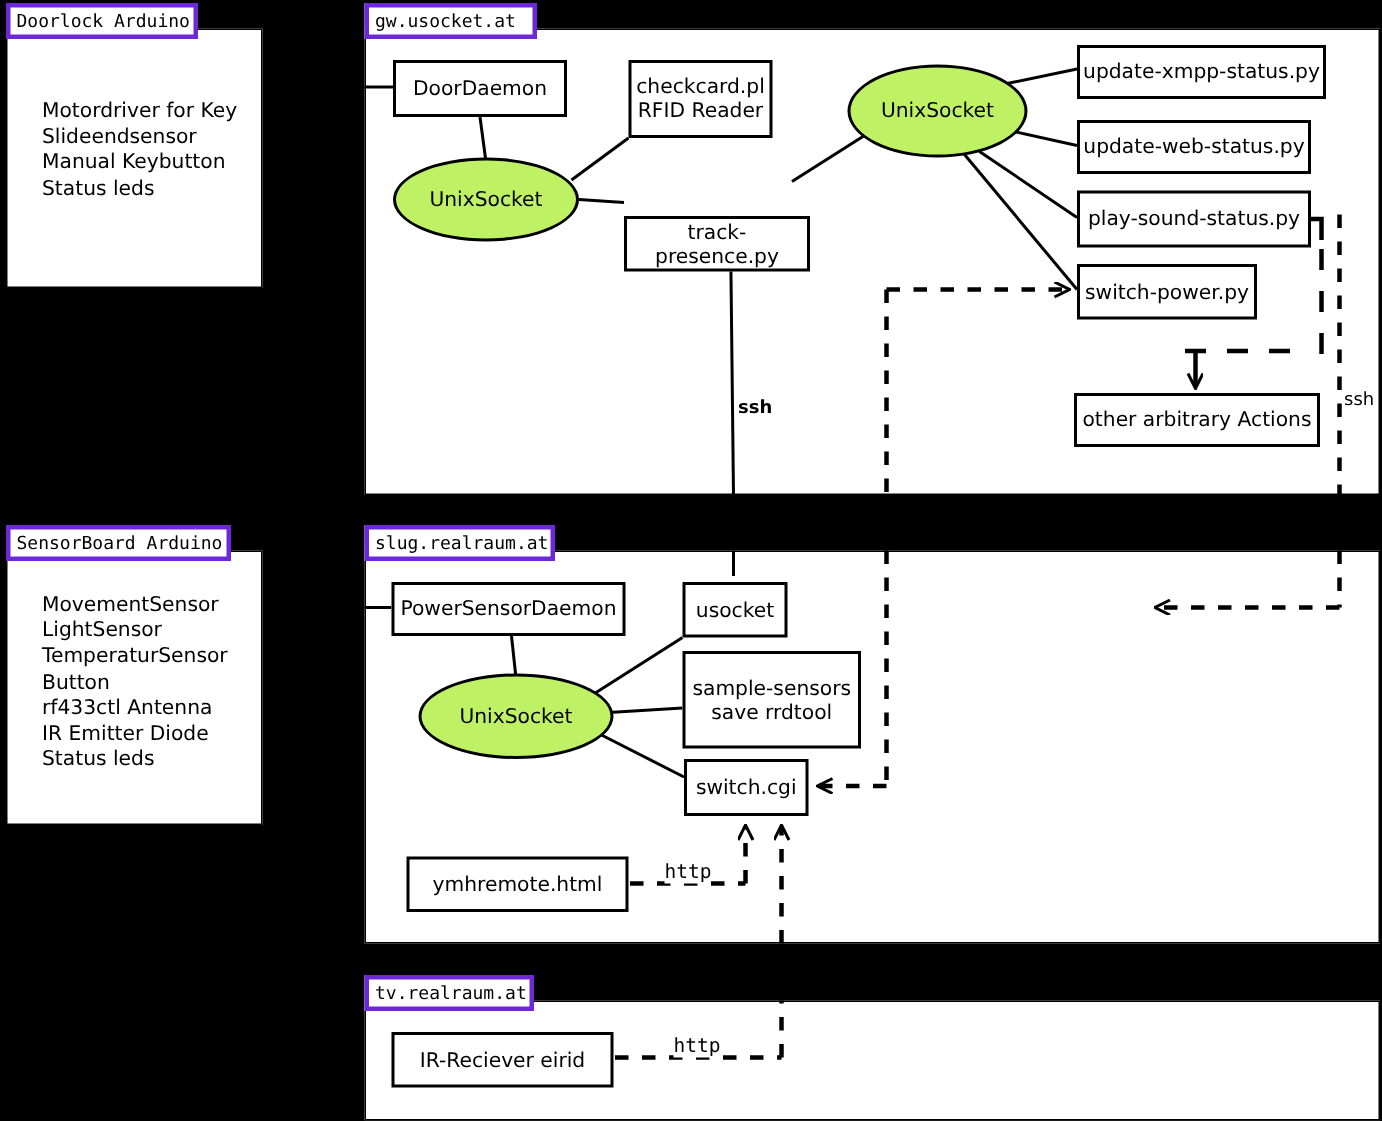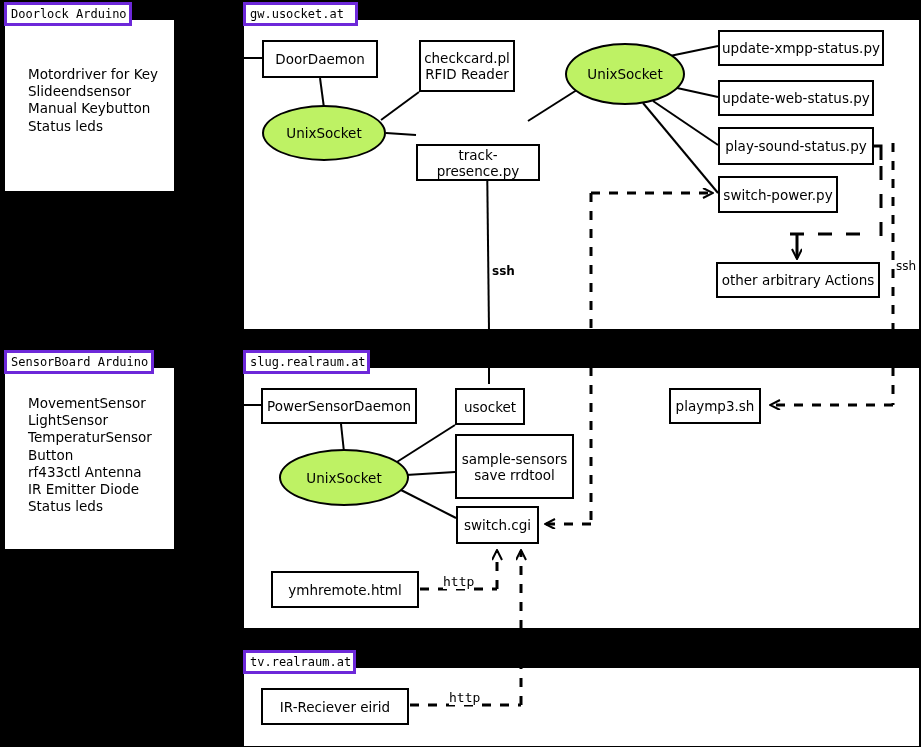--- a/index.html
+++ b/index.html
@@ -246,21 +246,20 @@
 
   <div class="ellipse" style="left:279px; top:449px; width:130px; height:57px;">UnixSocket</div>
 
   <div class="node" style="left:455px; top:388px; width:70px; height:37px;">usocket</div>
 
   <div class="node" style="left:455px; top:434px; width:119px; height:65px;">sample-sensors
 save rrdtool</div>
 
   <div class="node" style="left:456px; top:506px; width:83px; height:38px;">switch.cgi</div>
 
-  <div class="node" style="left:669px; top:388px; width:92px; height:36px;">playmp3.sh</div>
 
   <div class="node" style="left:271px; top:571px; width:148px; height:37px;">ymhremote.html</div>
 
   <div class="node" style="left:261px; top:688px; width:148px; height:37px;">IR-Reciever eirid</div>
 
   <div class="edge-label bold" style="left:491px; top:264px;">ssh</div>
 
   <div class="edge-label" style="left:896px; top:259px;">ssh</div>
 
   <div class="edge-label mono" style="left:443px; top:574px;">http</div>

